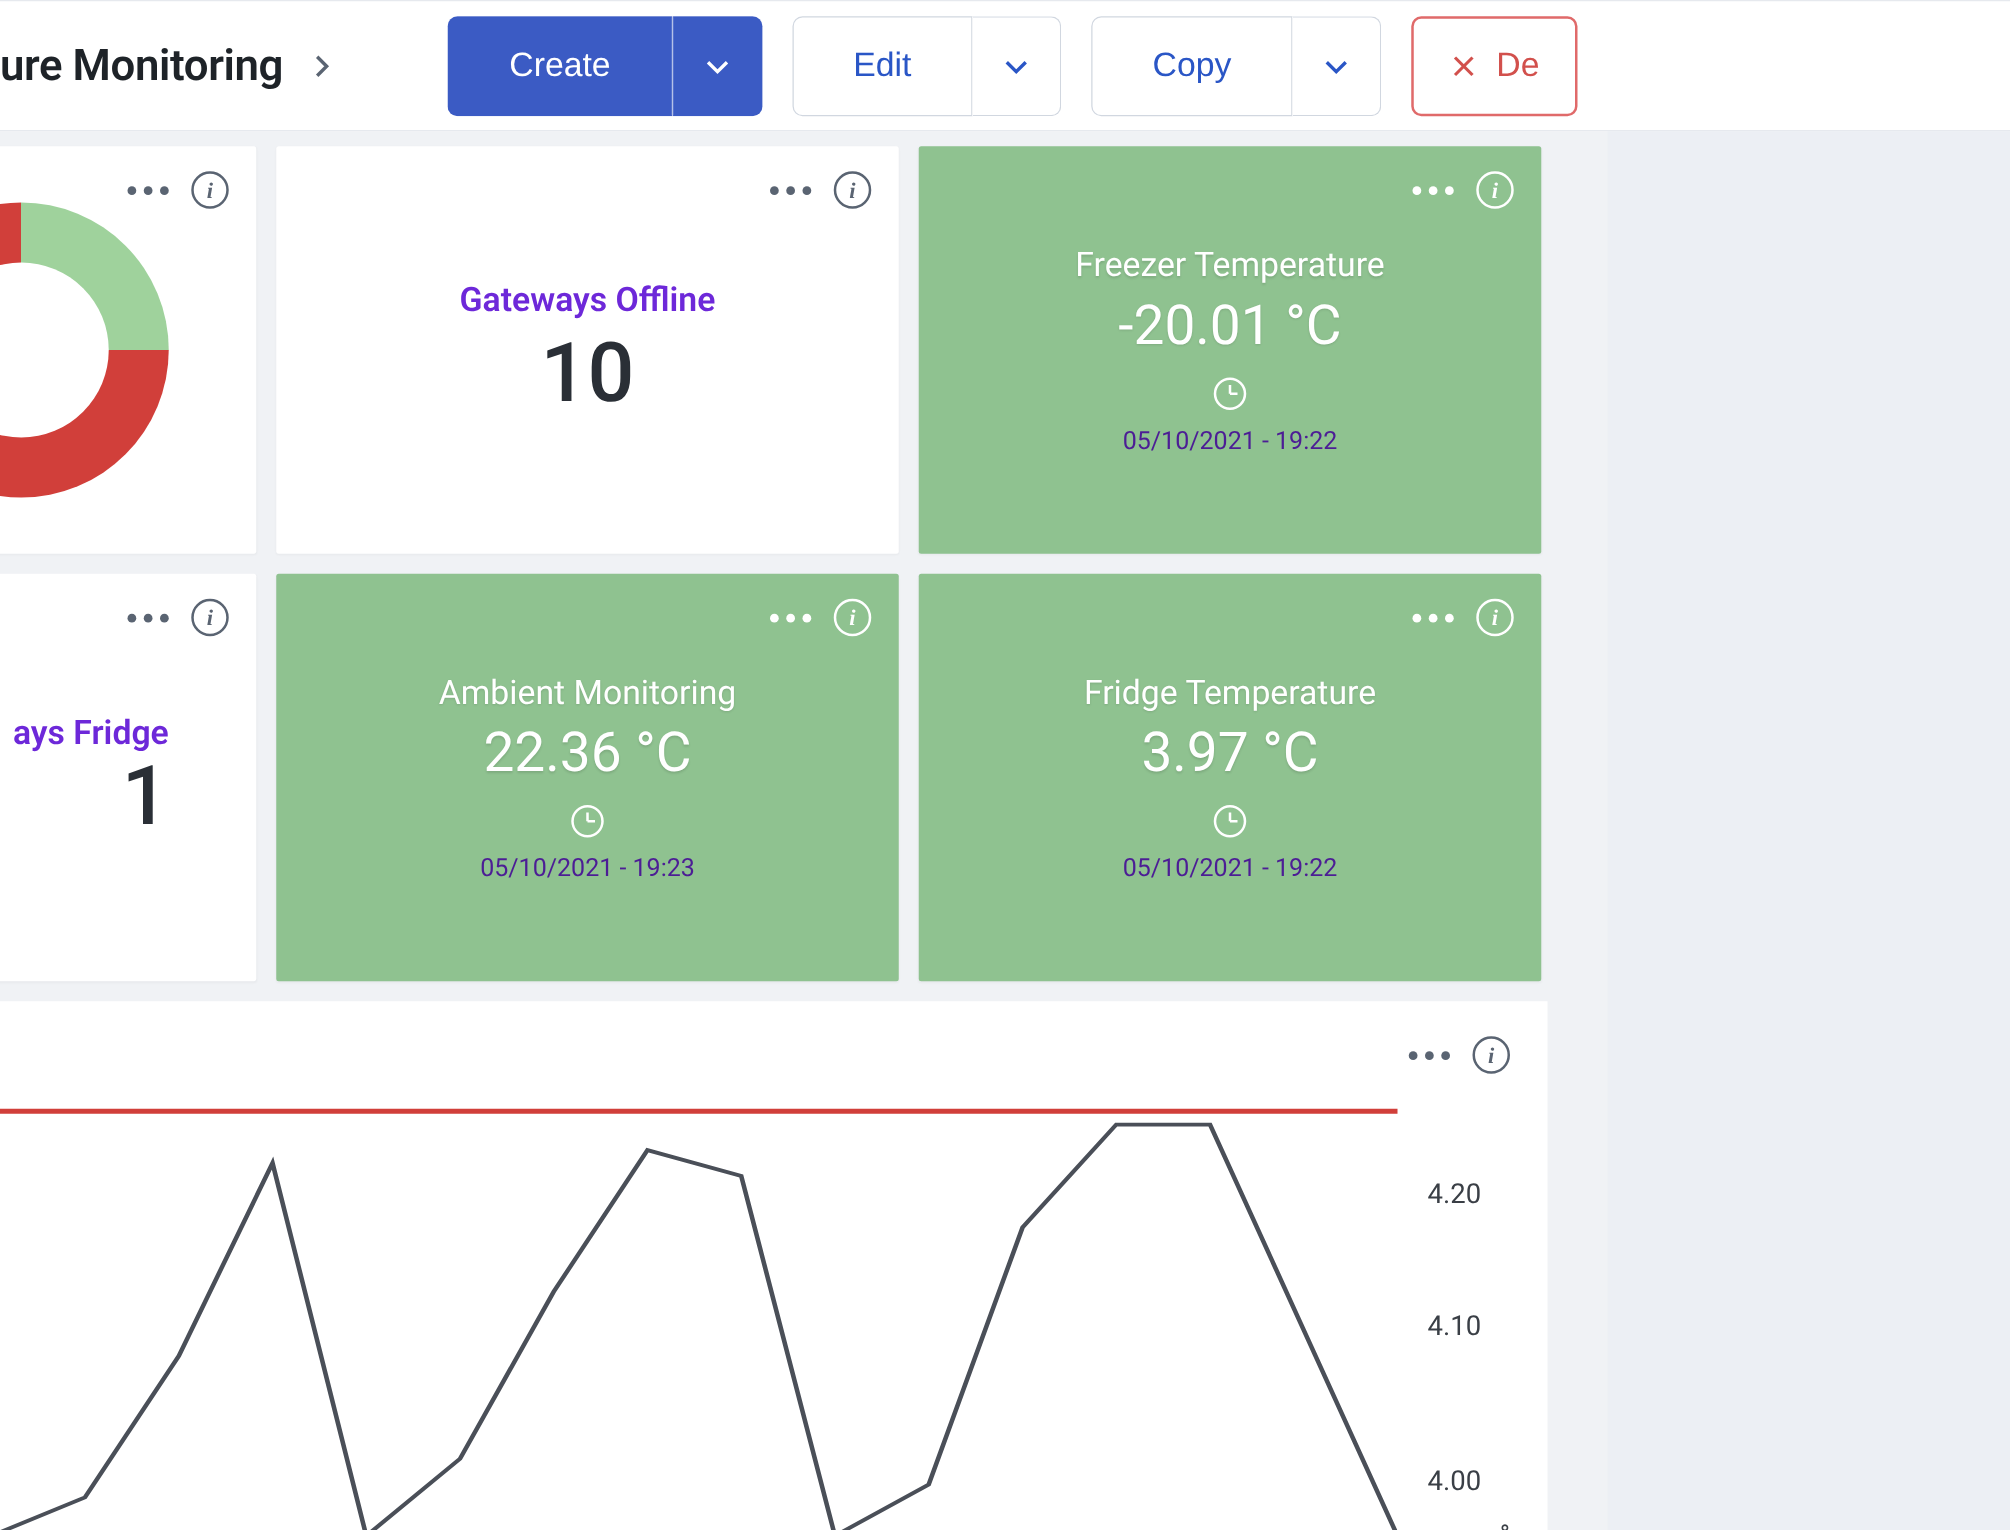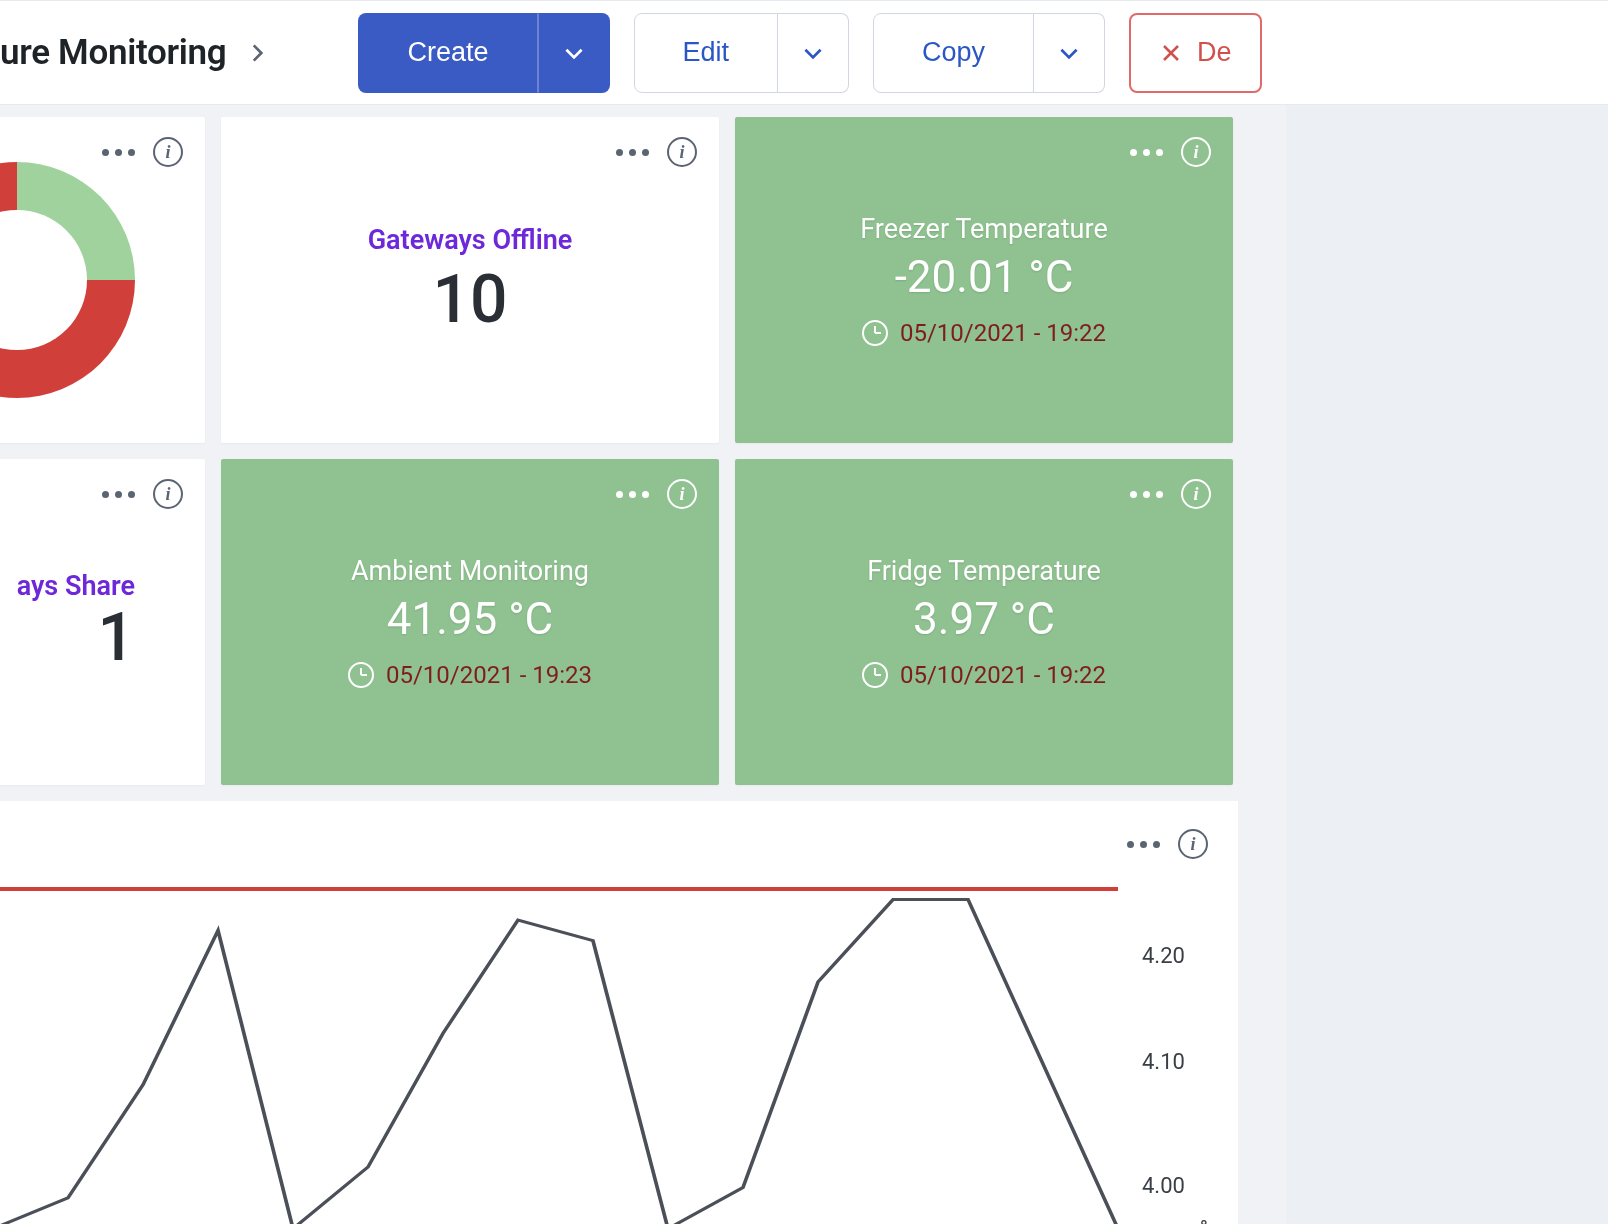--- a/index.html
+++ b/index.html
@@ -37,21 +37,21 @@
 .dots span { width: 7px; height: 7px; border-radius: 50%; background: #5a6472; }
 .card-green .dots span { background: #fff; }
 .info-ico { width: 30px; height: 30px; border: 2px solid #5a6472; border-radius: 50%; display: flex; align-items: center; justify-content: center; font-family: Georgia, serif; font-style: italic; font-weight: bold; font-size: 18px; color: #5a6472; cursor: pointer; }
 .card-green .info-ico { border-color: #fff; color: #fff; }
 
 .metric-center { display: flex; flex-direction: column; align-items: center; justify-content: center; height: 100%; gap: 8px; }
 .metric-label { font-size: 27px; font-weight: 600; color: #6d28d9; }
 .card-green .metric-label { color: #fff; font-weight: 400; text-shadow: 0 1px 2px rgba(0,0,0,0.12); }
 .metric-value { font-size: 66px; font-weight: 500; color: #2a2f36; line-height: 1.1; }
 .card-green .metric-value { color: #fff; font-size: 44px; font-weight: 400; text-shadow: 0 1px 2px rgba(0,0,0,0.12); }
-.metric-ts { display: flex; align-items: center; gap: 12px; font-size: 24px; color: #7f1d1d; margin-top: 10px; }
+.metric-ts { display: flex; align-items: center; gap: 12px; font-size: 20px; color: #4c1d95; margin-top: 10px; flex-direction: column; }
 .clock-ico { width: 26px; height: 26px; border: 2px solid #fff; border-radius: 50%; position: relative; }
 .clock-ico::before { content: ''; position: absolute; left: 50%; top: 50%; width: 2px; height: 7px; background: #fff; transform-origin: bottom; transform: translate(-50%, -100%); }
 .clock-ico::after { content: ''; position: absolute; left: 50%; top: 50%; width: 6px; height: 2px; background: #fff; transform: translate(0, -1px); }
 
 
 .donut-body { display: flex; align-items: center; height: 100%; gap: 24px; justify-content: flex-end; padding-right: 44px; }
 .donut { width: 236px; height: 236px; border-radius: 50%; background: conic-gradient(#9fd29c 0deg 90deg, #d13f3a 90deg 360deg); display: flex; align-items: center; justify-content: center; }
 .donut-hole { width: 140px; height: 140px; background: #fff; border-radius: 50%; }
 
 
@@ -180,37 +180,37 @@
     <div class="card card-w1">
       <div class="card-header">
         <div class="dots">
                 <span></span>
                 <span></span>
                 <span></span>
               </div>
         <div class="info-ico">i</div>
       </div>
       <div class="left-metric">
-        <div class="metric-label">ays Share</div>
+        <div class="metric-label">ays Fridge</div>
         <div class="metric-value">1</div>
       </div>
     </div>
 
     <div class="card card-green card-w2">
       <div class="card-header">
         <div class="dots">
                 <span></span>
                 <span></span>
                 <span></span>
               </div>
         <div class="info-ico">i</div>
       </div>
       <div class="metric-center">
         <div class="metric-label">Ambient Monitoring</div>
-        <div class="metric-value">41.95 °C</div>
+        <div class="metric-value">22.36 °C</div>
         <div class="metric-ts">
           <span class="clock-ico"></span>
           <span>05/10/2021 - 19:23</span>
         </div>
       </div>
     </div>
 
     <div class="card card-green card-w2">
       <div class="card-header">
         <div class="dots">

